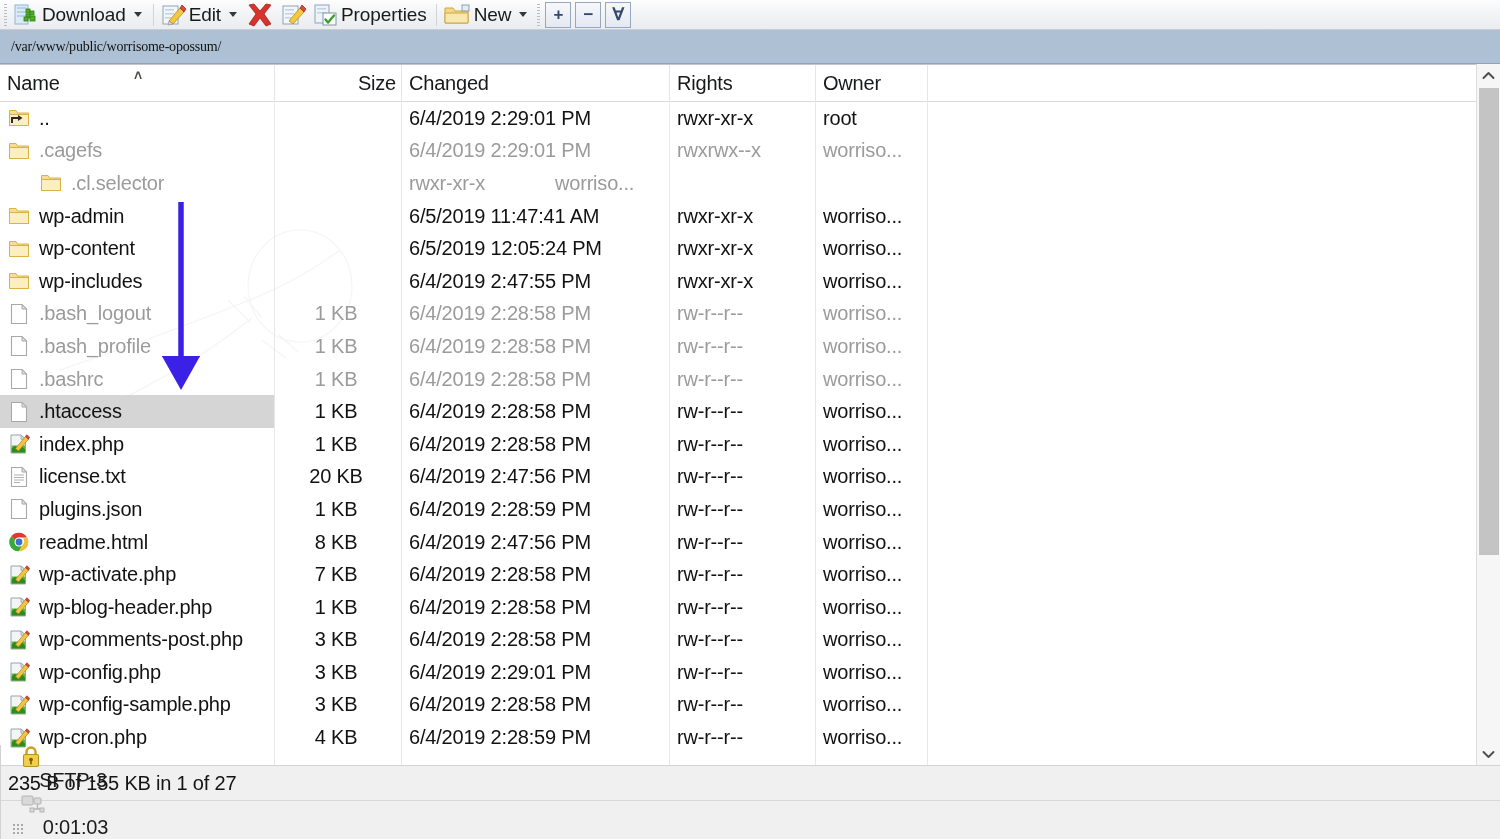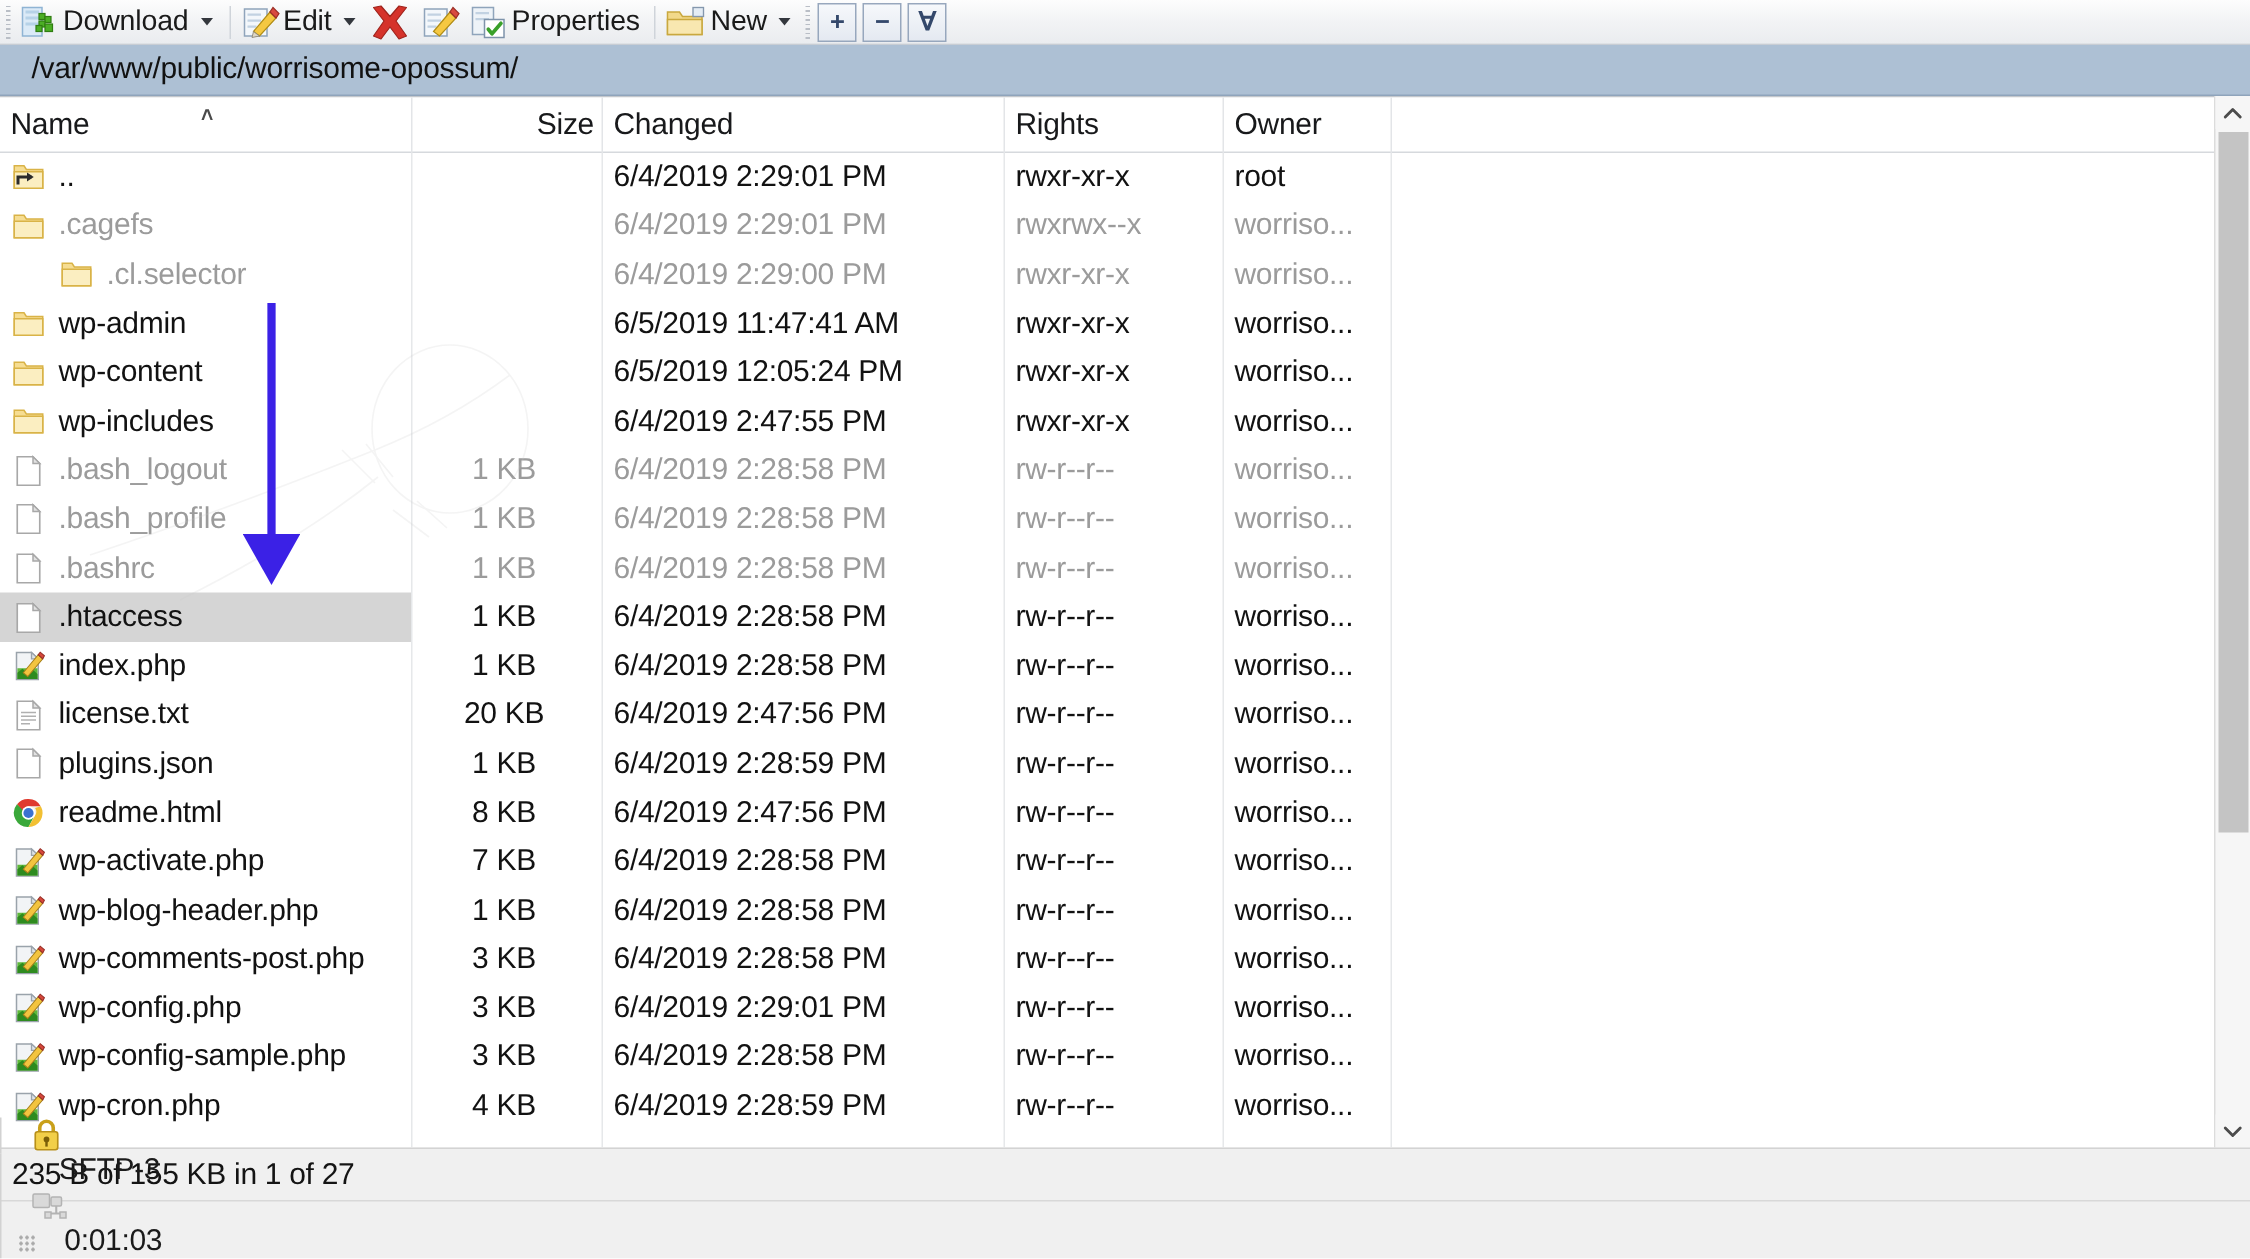--- a/index.html
+++ b/index.html
@@ -67,22 +67,23 @@
 
   
   .pathbar {
     position: absolute; left: 0; top: 30px;
     width: 1500px; height: 34px;
     background: #adc0d4;
     display: flex; align-items: center;
     border-bottom: 1px solid #8fa4bb;
   }
   .pathbar-text {
-    font-size: 20px; color: #121212; padding-left: 21px;
+    font-size: 14px; color: #121212; padding-left: 11px;
     letter-spacing: -0.2px;
+    font-family: Liberation Serif, serif;
   }
 
   
   .listwrap {
     position: absolute; left: 0; top: 64px;
     width: 1500px; height: 701px;
     background: #ffffff;
     border-top: 1px solid #c3c7cc;
   }
   .hdr {
@@ -382,23 +383,20 @@
           <div class="cell c-name" style="position: relative; padding-left: 40px;">
             <svg class="ico" width="22" height="22" viewBox="0 0 22 22">
               <path d="M1.5 3.5 L8 3.5 L9.6 6 L20.5 6 L20.5 18.5 L1.5 18.5 Z" fill="#f6dd92" stroke="#d9b347" stroke-width="1"></path>
               <path d="M1.5 7.5 L20.5 7.5 L20.5 18.5 L1.5 18.5 Z" fill="#fbeec1" stroke="#d9b347" stroke-width="1"></path>
             </svg>
             <span class="nm">.cl.selector</span>
           </div>
           <div class="cell c-size">
             <span></span>
           </div>
-          <div class="cell c-chg">
-            <span>6/4/2019 2:29:00 PM</span>
-          </div>
           <div class="cell c-rgt">
             <span>rwxr-xr-x</span>
           </div>
           <div class="cell c-own">
             <span>worriso...</span>
           </div>
         </div>
         <div class="row">
           <div class="cell c-name" style="position: relative;">
             <svg class="ico" width="22" height="22" viewBox="0 0 22 22">

